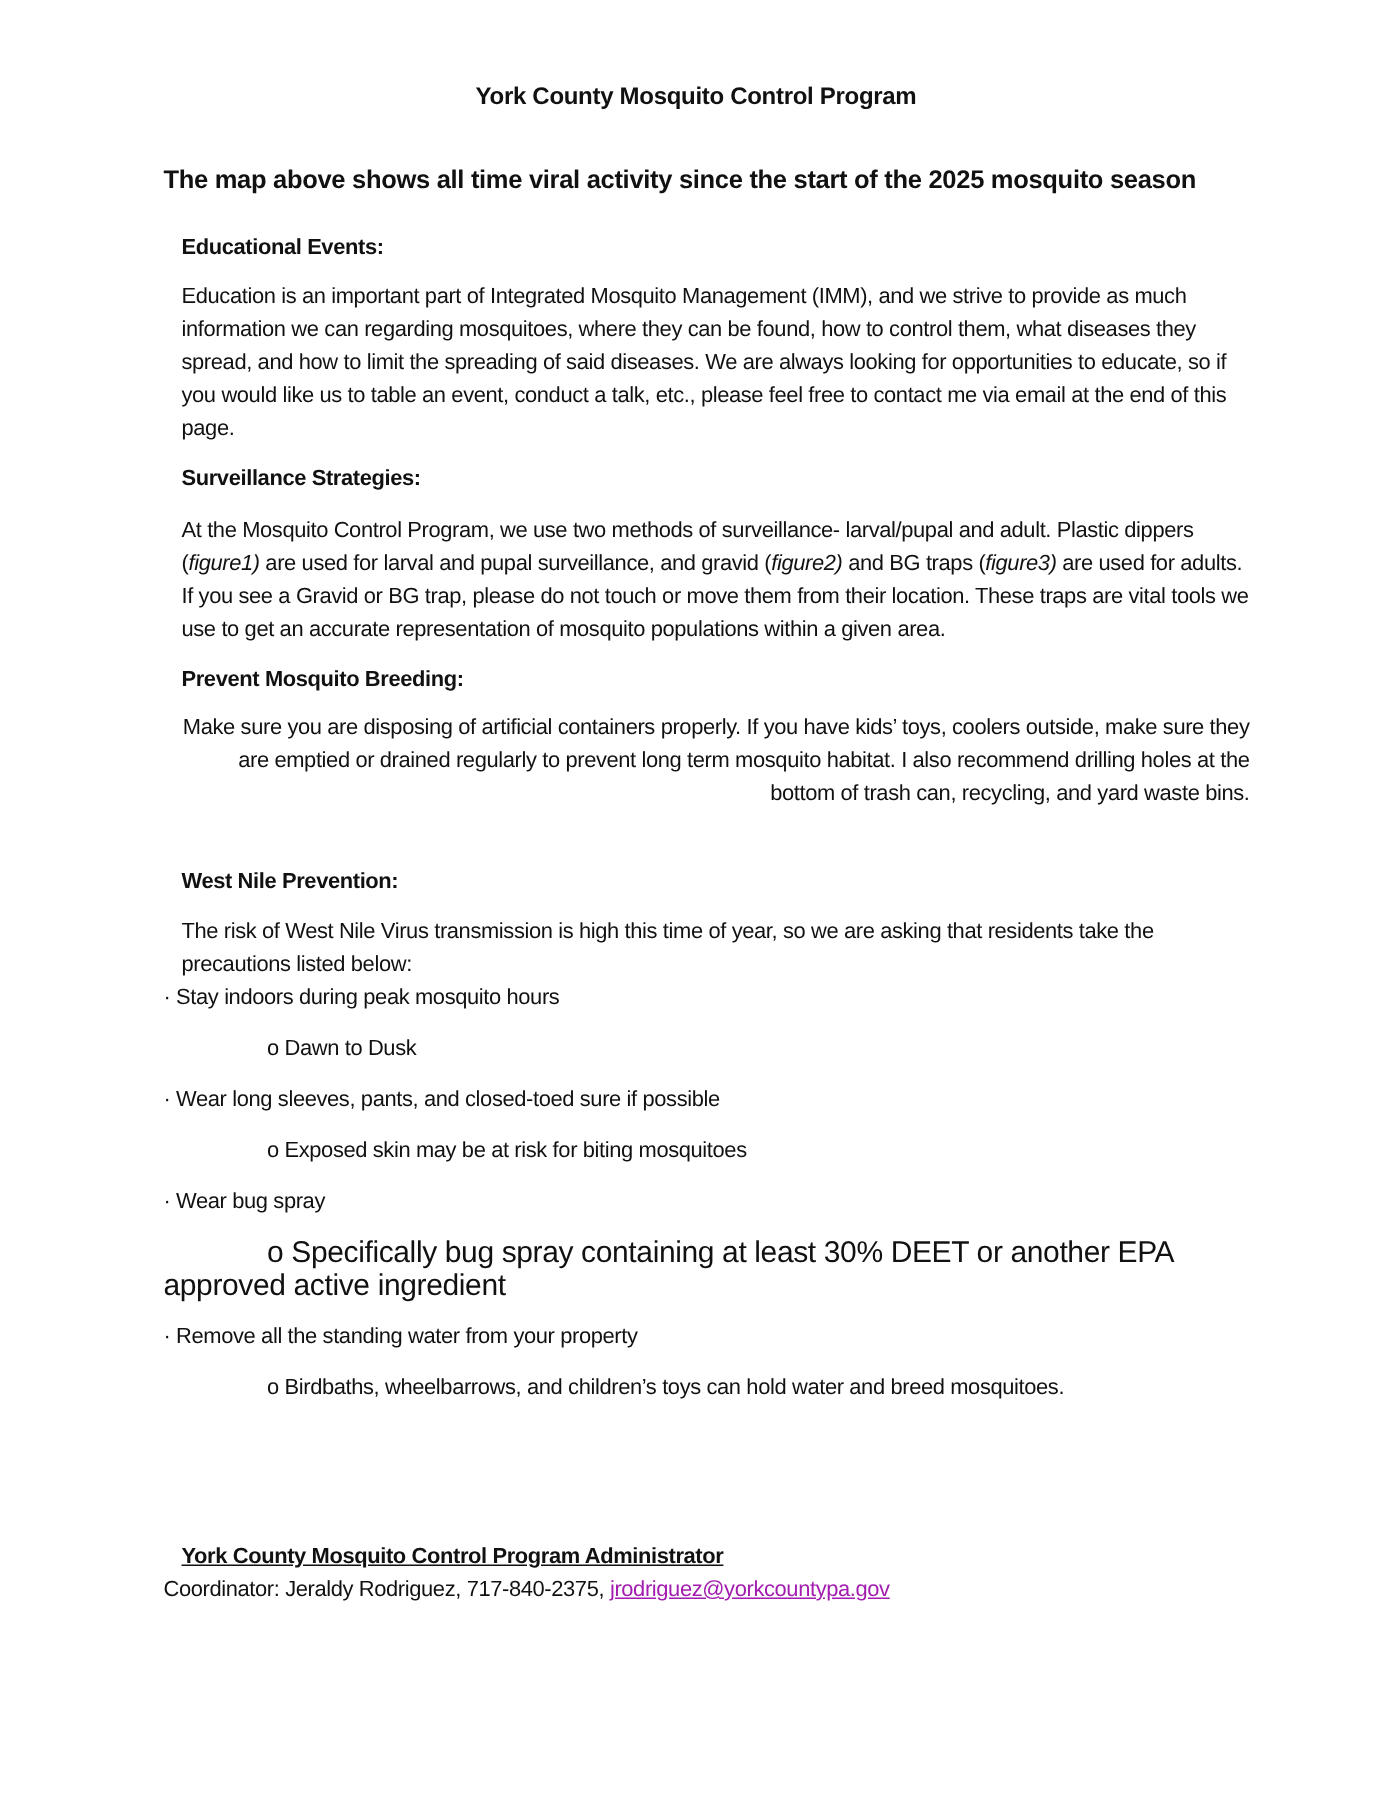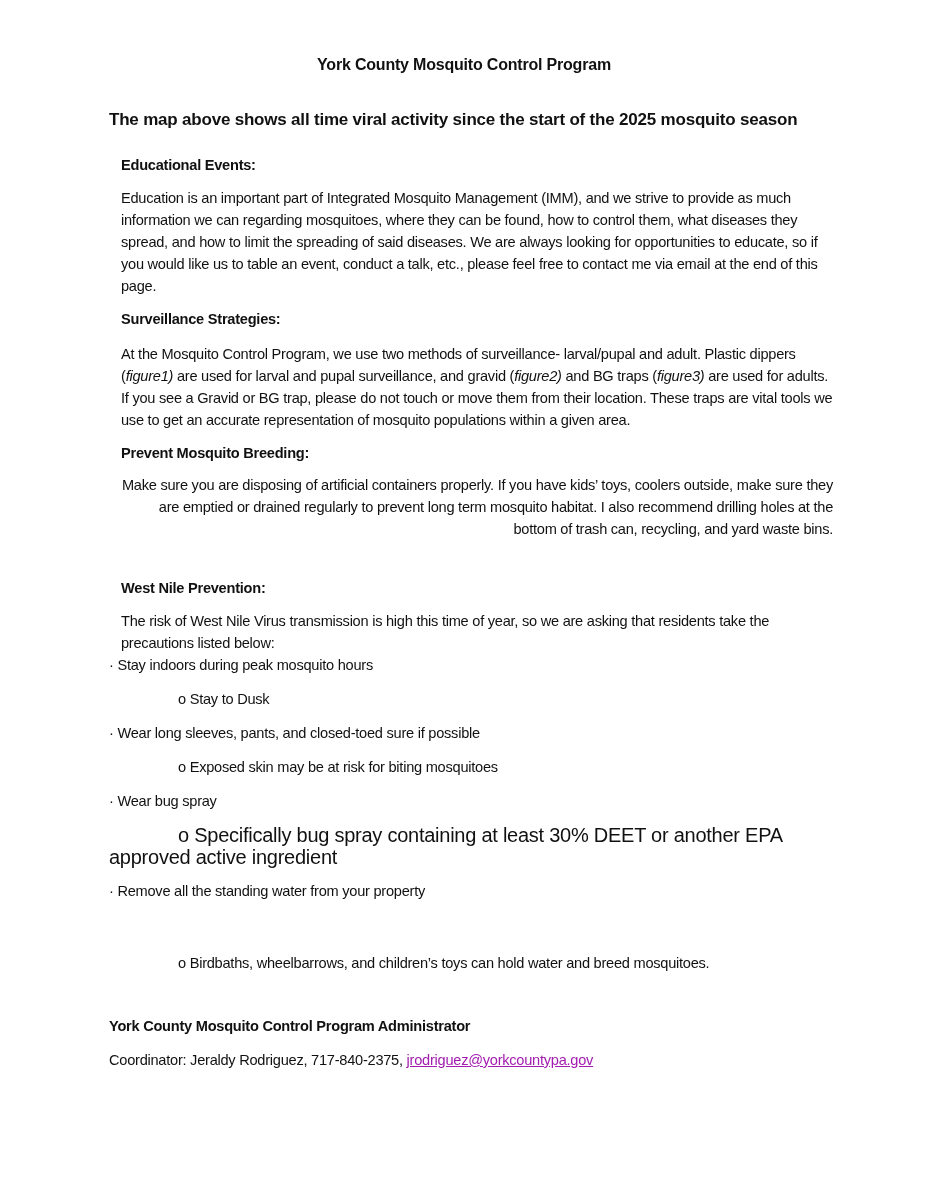--- a/index.html
+++ b/index.html
@@ -78,22 +78,23 @@
       letter-spacing: -0.25px;
       text-indent: 69px;
     }
     .admin {
       position: absolute;
       left: 0;
       top: 1018px;
       font-size: 14.6px;
       font-weight: bold;
       white-space: nowrap;
-      margin: 0;
+      margin: 12px;
       letter-spacing: -0.25px;
+      text-decoration: underline;
     }
     .contact {
       position: absolute;
       left: 0;
       top: 1052px;
       font-size: 14.6px;
       white-space: nowrap;
       margin: 0;
       letter-spacing: -0.25px;
     }
@@ -118,27 +119,27 @@
   <p class="block heading" style="top:296px;">Surveillance Strategies:</p>
   <p class="block para" style="top:331px;"><span>At the Mosquito Control Program, we use two methods of surveillance- larval/pupal and adult. Plastic dippers (</span><em>figure1)</em><span> are used for larval and pupal surveillance, and gravid (</span><em>figure2)</em><span> and BG traps (</span><em>figure3)</em><span> are used for adults. If you see a Gravid or BG trap, please do not touch or move them from their location. These traps are vital tools we use to get an accurate representation of mosquito populations within a given area.</span></p>
 
   <p class="block heading" style="top:430px;">Prevent Mosquito Breeding:</p>
   <p class="block para" style="top:462px;text-align:right;">Make sure you are disposing of artificial containers properly. If you have kids’ toys, coolers outside, make sure they are emptied or drained regularly to prevent long term mosquito habitat. I also recommend drilling holes at the bottom of trash can, recycling, and yard waste bins.</p>
 
   <p class="block heading" style="top:565px;">West Nile Prevention:</p>
   <p class="block para" style="top:598px;">The risk of West Nile Virus transmission is high this time of year, so we are asking that residents take the precautions listed below:</p>
 
   <p class="bullet" style="top:654px;text-align:center;">· Stay indoors during peak mosquito hours</p>
-  <p class="sub" style="top:688px;">o Stay to Dusk</p>
+  <p class="sub" style="top:688px;">o Dawn to Dusk</p>
 
   <p class="bullet" style="top:722px;">· Wear long sleeves, pants, and closed-toed sure if possible</p>
   <p class="sub" style="top:756px;">o Exposed skin may be at risk for biting mosquitoes</p>
 
   <p class="bullet" style="top:790px;">· Wear bug spray</p>
   <p class="sub-wrap" style="top:824px;">o Specifically bug spray containing at least 30% DEET or another EPA approved active ingredient</p>
 
   <p class="bullet" style="top:880px;">· Remove all the standing water from your property</p>
-  <p class="sub" style="top:952px;">o Birdbaths, wheelbarrows, and children’s toys can hold water and breed mosquitoes.</p>
+  <p class="sub" style="top:914px;">o Birdbaths, wheelbarrows, and children’s toys can hold water and breed mosquitoes.</p>
 
   <p class="admin">York County Mosquito Control Program Administrator</p>
   <p class="contact"><span>Coordinator: Jeraldy Rodriguez, 717-840-2375, </span><a class="email-link" href="mailto:jrodriguez@yorkcountypa.gov" style="color: #a21caf;">jrodriguez@yorkcountypa.gov</a></p>
 
 </div>
 
 </body></html>

